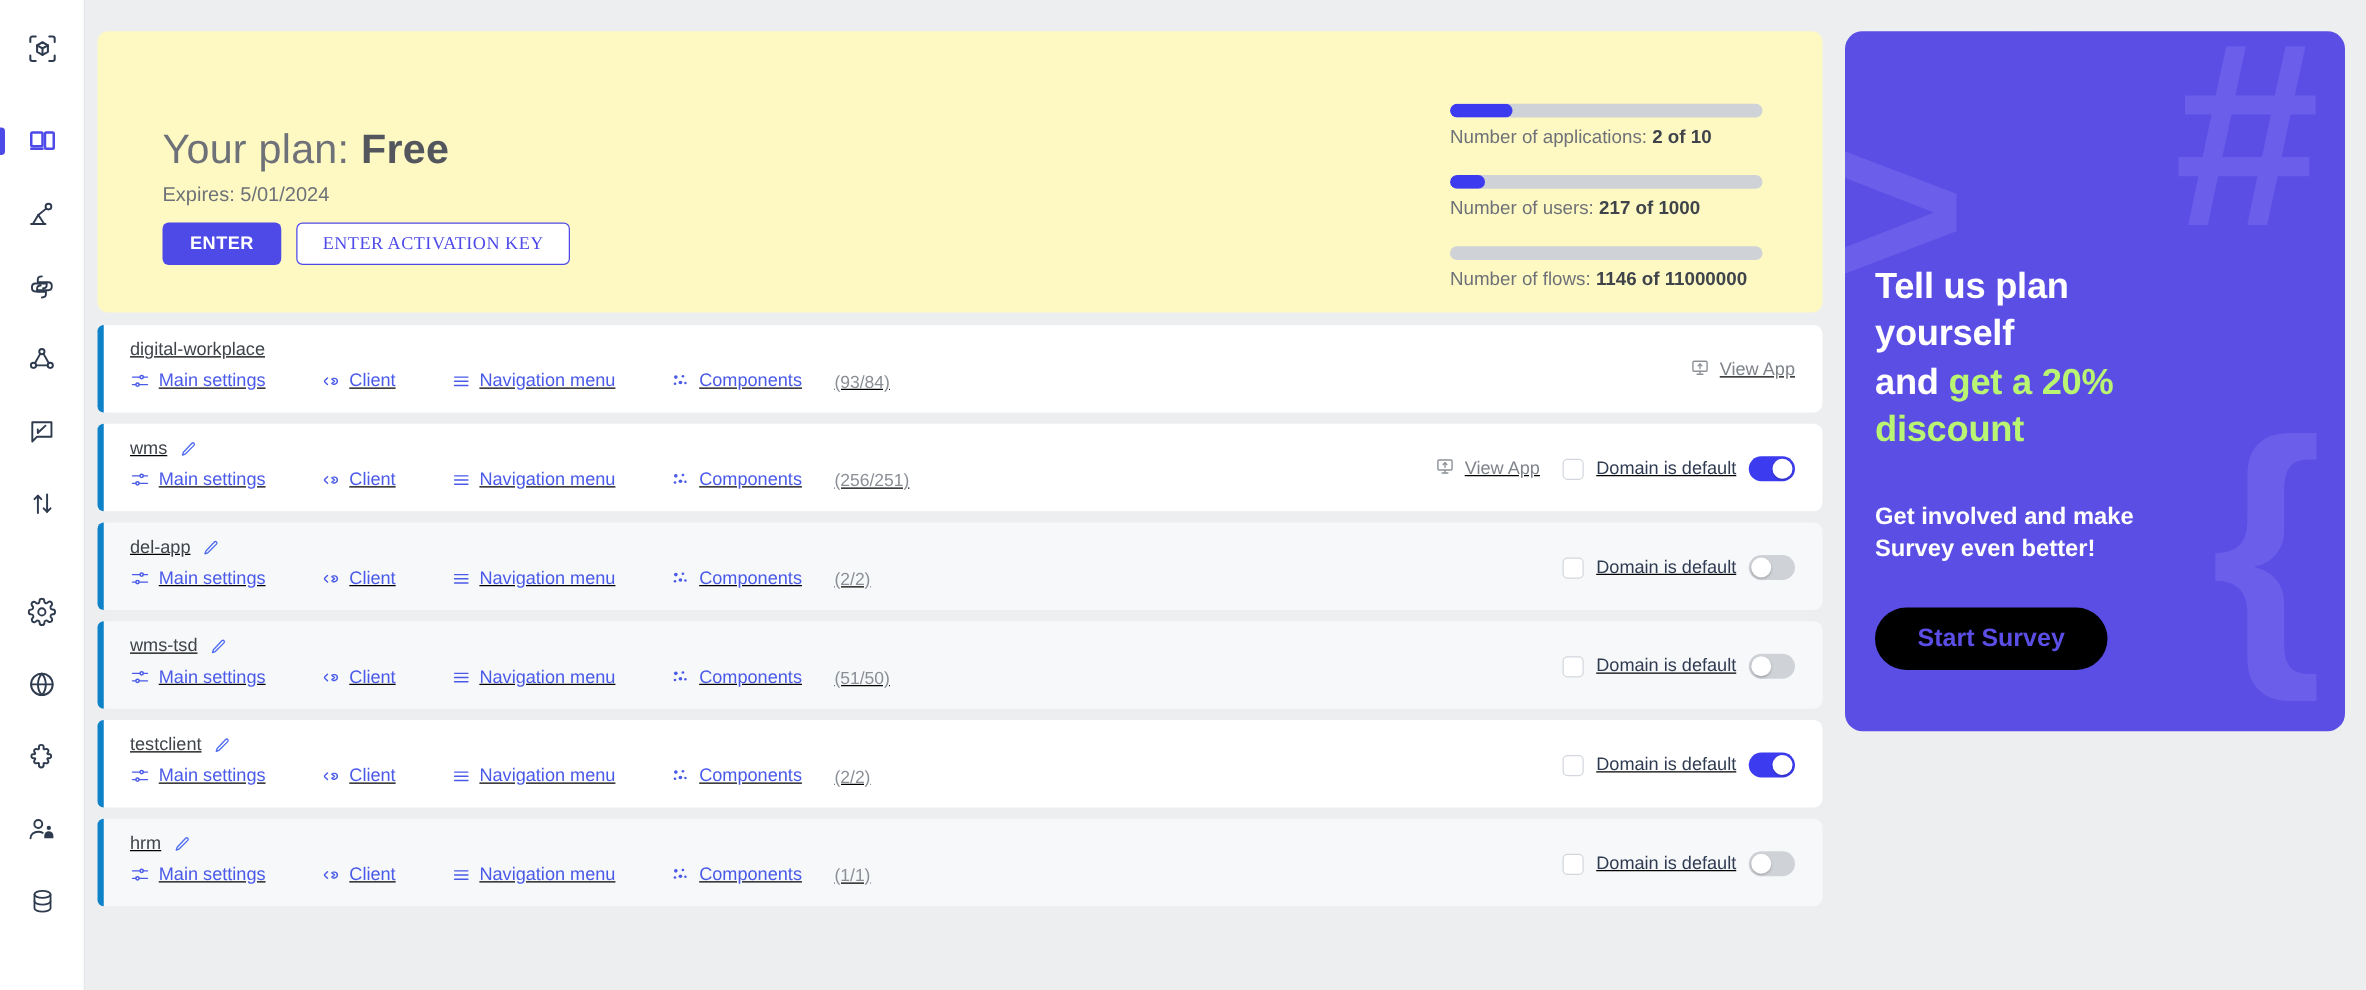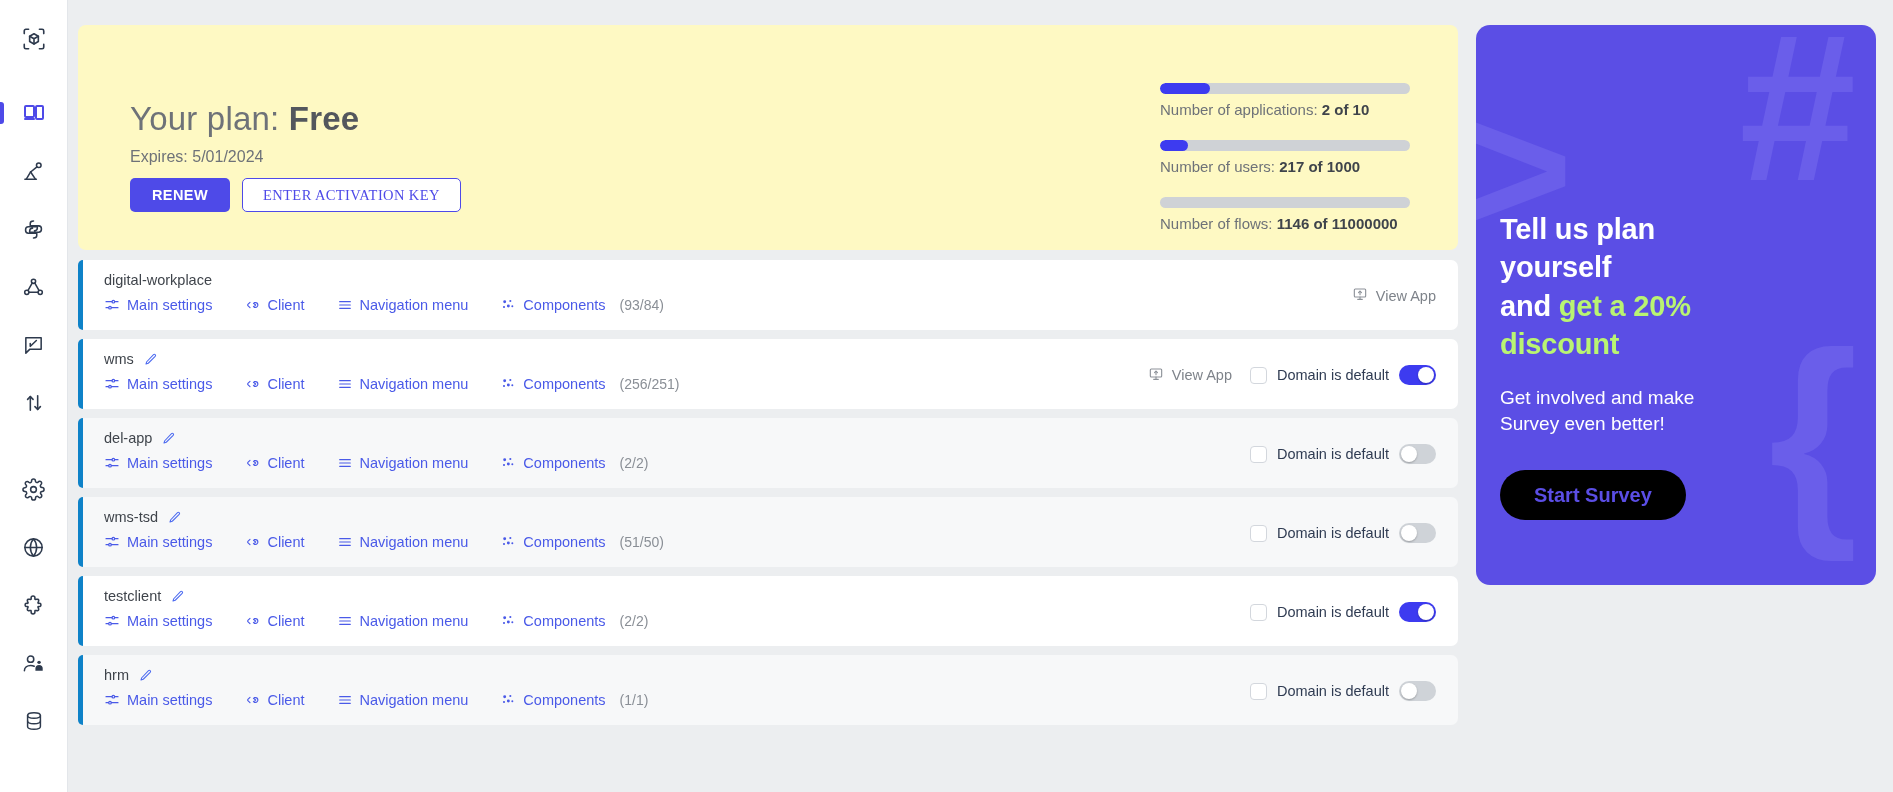--- a/index.html
+++ b/index.html
@@ -71,34 +71,34 @@
   .bar-track { height: 11px; border-radius: 6px; background: #cfd2d6; overflow: hidden; }
   .bar-fill { height: 11px; border-radius: 6px; background: #3d3bf0; }
   .stat-label { font-size: 15px; color: #6e7278; margin-top: 7px; white-space: nowrap; }
   .stat-label b { color: #3f444b; font-weight: 700; }
 
   
   .rows { display: flex; flex-direction: column; gap: 9px; }
   .app-row {
     position: relative; border-radius: 7px;
     height: 70px; padding: 12px 22px 0 26px;
-    display: flex; align-items: flex-start; justify-content: space-between;
+    display: flex; align-items: flex-start; justify-content: space-between; text-decoration: underline;
   }
   .app-row.bg-white { background: #ffffff; }
   .app-row.bg-gray  { background: #f7f8f9; }
   .app-row::before {
     content: ""; position: absolute; left: 0; top: 0;
     width: 5px; height: 100%; border-radius: 7px 0 0 7px; background: #0e82c8;
   }
   .row-left { display: flex; flex-direction: column; gap: 9px; }
   .row-name {
     font-size: 14.5px; color: #3f444b; display: flex; align-items: center; gap: 9px;
   }
   .pencil { color: #4e6cf0; cursor: pointer; display: inline-flex; }
-  .row-links { display: flex; align-items: center; gap: 32px; justify-content: center; }
+  .row-links { display: flex; align-items: center; gap: 44px; justify-content: center; }
   .row-link {
     display: flex; align-items: center; gap: 7px;
     color: #4a5ae8; font-size: 14.5px; cursor: pointer; white-space: nowrap;
   }
   .row-link .ic { display: inline-flex; color: #4a5ae8; }
   .comp-count { color: #8a8f96; font-size: 14px; margin-left: -18px; }
   .row-right { display: flex; align-items: center; gap: 18px; padding-top: 14px; }
   .view-app {
     display: flex; align-items: center; gap: 8px;
     color: #7e838a; font-size: 14.5px; cursor: pointer; white-space: nowrap;
@@ -131,21 +131,21 @@
   }
   .promo-deco { position: absolute; color: #6a5eea; font-weight: 700; user-select: none; line-height: 1; }
   .deco-hash { top: -22px; right: 20px; font-size: 210px; }
   .deco-gt   { top: 48px; left: -14px; font-size: 190px; }
   .deco-brace{ bottom: 36px; right: 18px; font-size: 230px; }
   .promo-inner { position: relative; z-index: 2; }
   .promo-head {
     font-size: 29px; font-weight: 700; line-height: 1.32; letter-spacing: -.2px;
   }
   .promo-head .hl { color: #b9f472; }
-  .promo-sub { font-size: 19px; line-height: 1.35; margin-top: 22px; font-weight: 400; }
+  .promo-sub { font-size: 19px; line-height: 1.35; margin-top: 38px; font-weight: 700; }
   .promo-btn {
     margin-top: 34px; background: #000000; color: #5b4ee5;
     border: none; border-radius: 26px; height: 50px; padding: 0 34px;
     font-size: 20px; font-weight: 700; cursor: pointer; font-family: inherit;
   }
 </style>
 </head>
 <body>
 
 <div class="app">
@@ -260,21 +260,21 @@
 
     <div class="content-col">
 
       <section class="plan-card">
         <div class="plan-left">
           <div class="plan-title">
             <span>Your plan: </span><b>Free</b>
           </div>
           <div class="plan-expires">Expires: 5/01/2024</div>
           <div class="plan-btns">
-            <button class="btn-renew">RENEW</button>
+            <button class="btn-renew">ENTER</button>
             <button class="btn-activation">ENTER ACTIVATION KEY</button>
           </div>
         </div>
 
         <div class="plan-stats">
           <div class="stat">
             <div class="bar-track">
               <div class="bar-fill" style="width: 20%;"></div>
             </div>
             <div class="stat-label">

